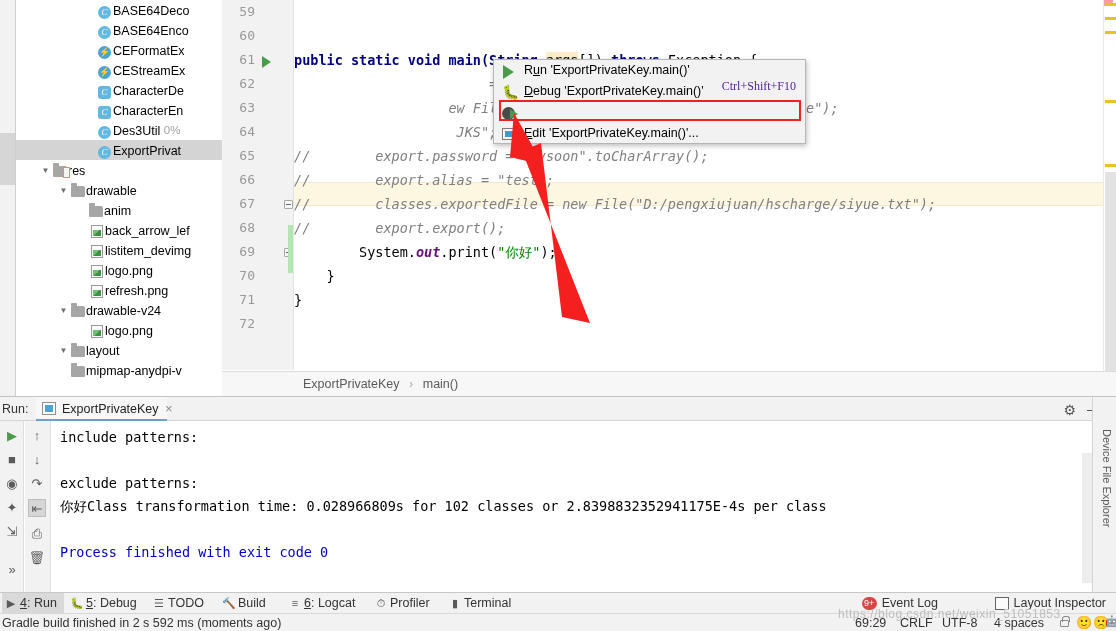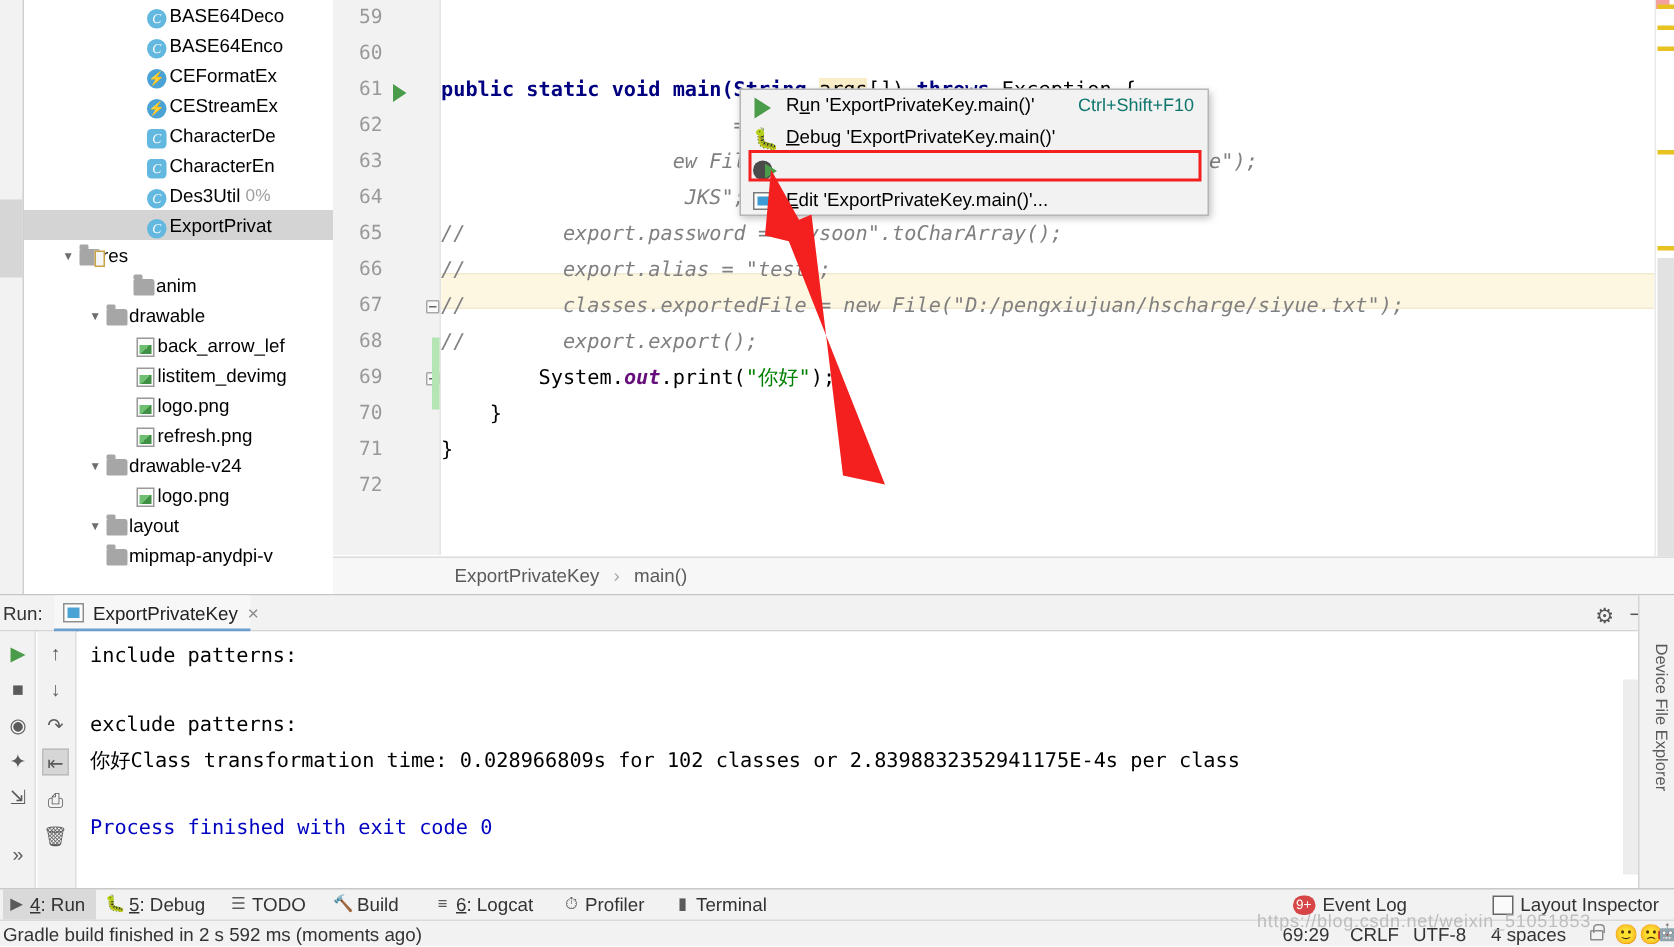--- a/index.html
+++ b/index.html
@@ -149,21 +149,21 @@
     position: absolute; left: 271px; top: 59px; width: 313px; height: 85px;
     background: #f2f2f2; border: 1px solid #b5b5b5; box-shadow: 1px 2px 5px rgba(0,0,0,.25);
     z-index: 40;
   }
   .mi {
     position: relative; height: 21px; line-height: 21px; padding-left: 30px;
     color: #000; font-size: 12.5px; white-space: nowrap;
   }
   .mi .mi-icon { position: absolute; left: 7px; top: 3px; width: 16px; height: 16px; }
   .mi .accel {
-    position: absolute; right: 9px; top: 0; color: #0f766e; font-size: 12px;
+    position: absolute; right: 9px; top: 16px; color: #4c1d95; font-size: 12px; font-family: Liberation Serif, serif;
   }
   .mi u { text-decoration: underline; }
   .menu-highlight {
     position: absolute; left: 6px; top: 41px; width: 302px; height: 21px;
     border: 2px solid #f41f1f; z-index: 50;
   }
   .ic-run-tri { position: absolute; left: 2px; top: 2px; width: 0; height: 0;
     border-left: 11px solid #4a9c4a; border-top: 7px solid transparent; border-bottom: 7px solid transparent; }
   .ic-bug { position: absolute; left: 1px; top: 1px; width: 14px; height: 14px;
     color: #4a9c4a; font-size: 14px; line-height: 14px; text-align: center; }
@@ -300,22 +300,22 @@
     <div class="tree" id="tree">
         <div class="tree-row"><span style="display:inline-block;width:69px"></span><span class="tree-arrow"></span><span class="tree-ico"><span class="ico-circle">C</span></span><span class="tree-label">BASE64Deco</span></div>
         <div class="tree-row"><span style="display:inline-block;width:69px"></span><span class="tree-arrow"></span><span class="tree-ico"><span class="ico-circle">C</span></span><span class="tree-label">BASE64Enco</span></div>
         <div class="tree-row"><span style="display:inline-block;width:69px"></span><span class="tree-arrow"></span><span class="tree-ico"><span class="ico-bolt">⚡</span></span><span class="tree-label">CEFormatEx</span></div>
         <div class="tree-row"><span style="display:inline-block;width:69px"></span><span class="tree-arrow"></span><span class="tree-ico"><span class="ico-bolt">⚡</span></span><span class="tree-label">CEStreamEx</span></div>
         <div class="tree-row"><span style="display:inline-block;width:69px"></span><span class="tree-arrow"></span><span class="tree-ico"><span class="ico-circle br">C</span></span><span class="tree-label">CharacterDe</span></div>
         <div class="tree-row"><span style="display:inline-block;width:69px"></span><span class="tree-arrow"></span><span class="tree-ico"><span class="ico-circle br">C</span></span><span class="tree-label">CharacterEn</span></div>
         <div class="tree-row"><span style="display:inline-block;width:69px"></span><span class="tree-arrow"></span><span class="tree-ico"><span class="ico-circle">C</span></span><span class="tree-label">Des3Util</span> <span class="pct">0%</span></div>
         <div class="tree-row selected"><span style="display:inline-block;width:69px"></span><span class="tree-arrow"></span><span class="tree-ico"><span class="ico-circle">C</span></span><span class="tree-label">ExportPrivat</span></div>
         <div class="tree-row"><span style="display:inline-block;width:24px"></span><span class="tree-arrow">▼</span><span class="tree-ico"><span class="ico-folder res"></span></span><span class="tree-label">res</span></div>
+        <div class="tree-row"><span style="display:inline-block;width:42px"></span><span class="tree-arrow">▼</span><span class="tree-ico"><span class="ico-folder"></span></span><span class="tree-label">drawable</span></div>
         <div class="tree-row"><span style="display:inline-block;width:60px"></span><span class="tree-arrow"></span><span class="tree-ico"><span class="ico-folder"></span></span><span class="tree-label">anim</span></div>
-        <div class="tree-row"><span style="display:inline-block;width:42px"></span><span class="tree-arrow">▼</span><span class="tree-ico"><span class="ico-folder"></span></span><span class="tree-label">drawable</span></div>
         <div class="tree-row"><span style="display:inline-block;width:61px"></span><span class="tree-arrow"></span><span class="tree-ico"><span class="ico-img"></span></span><span class="tree-label">back_arrow_lef</span></div>
         <div class="tree-row"><span style="display:inline-block;width:61px"></span><span class="tree-arrow"></span><span class="tree-ico"><span class="ico-img"></span></span><span class="tree-label">listitem_devimg</span></div>
         <div class="tree-row"><span style="display:inline-block;width:61px"></span><span class="tree-arrow"></span><span class="tree-ico"><span class="ico-img"></span></span><span class="tree-label">logo.png</span></div>
         <div class="tree-row"><span style="display:inline-block;width:61px"></span><span class="tree-arrow"></span><span class="tree-ico"><span class="ico-img"></span></span><span class="tree-label">refresh.png</span></div>
         <div class="tree-row"><span style="display:inline-block;width:42px"></span><span class="tree-arrow">▼</span><span class="tree-ico"><span class="ico-folder"></span></span><span class="tree-label">drawable-v24</span></div>
         <div class="tree-row"><span style="display:inline-block;width:61px"></span><span class="tree-arrow"></span><span class="tree-ico"><span class="ico-img"></span></span><span class="tree-label">logo.png</span></div>
         <div class="tree-row"><span style="display:inline-block;width:42px"></span><span class="tree-arrow">▼</span><span class="tree-ico"><span class="ico-folder"></span></span><span class="tree-label">layout</span></div>
         <div class="tree-row"><span style="display:inline-block;width:42px"></span><span class="tree-arrow"></span><span class="tree-ico"><span class="ico-folder"></span></span><span class="tree-label">mipmap-anydpi-v</span></div>
       </div>
 

